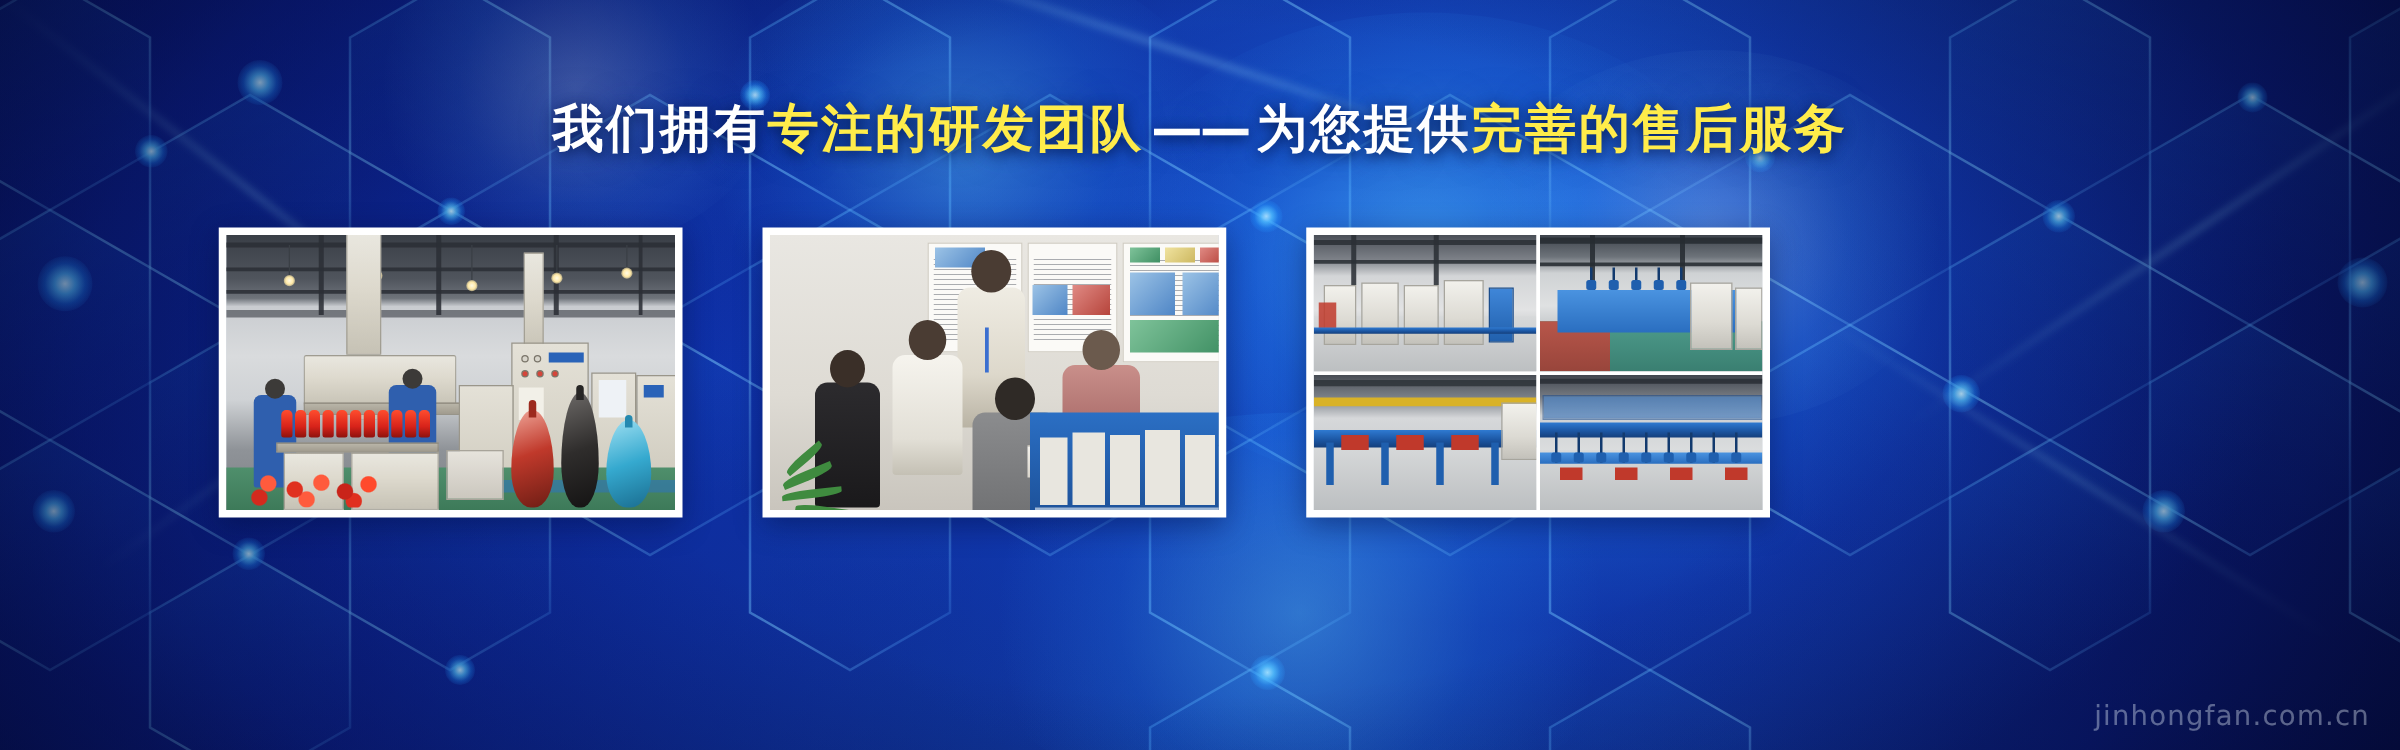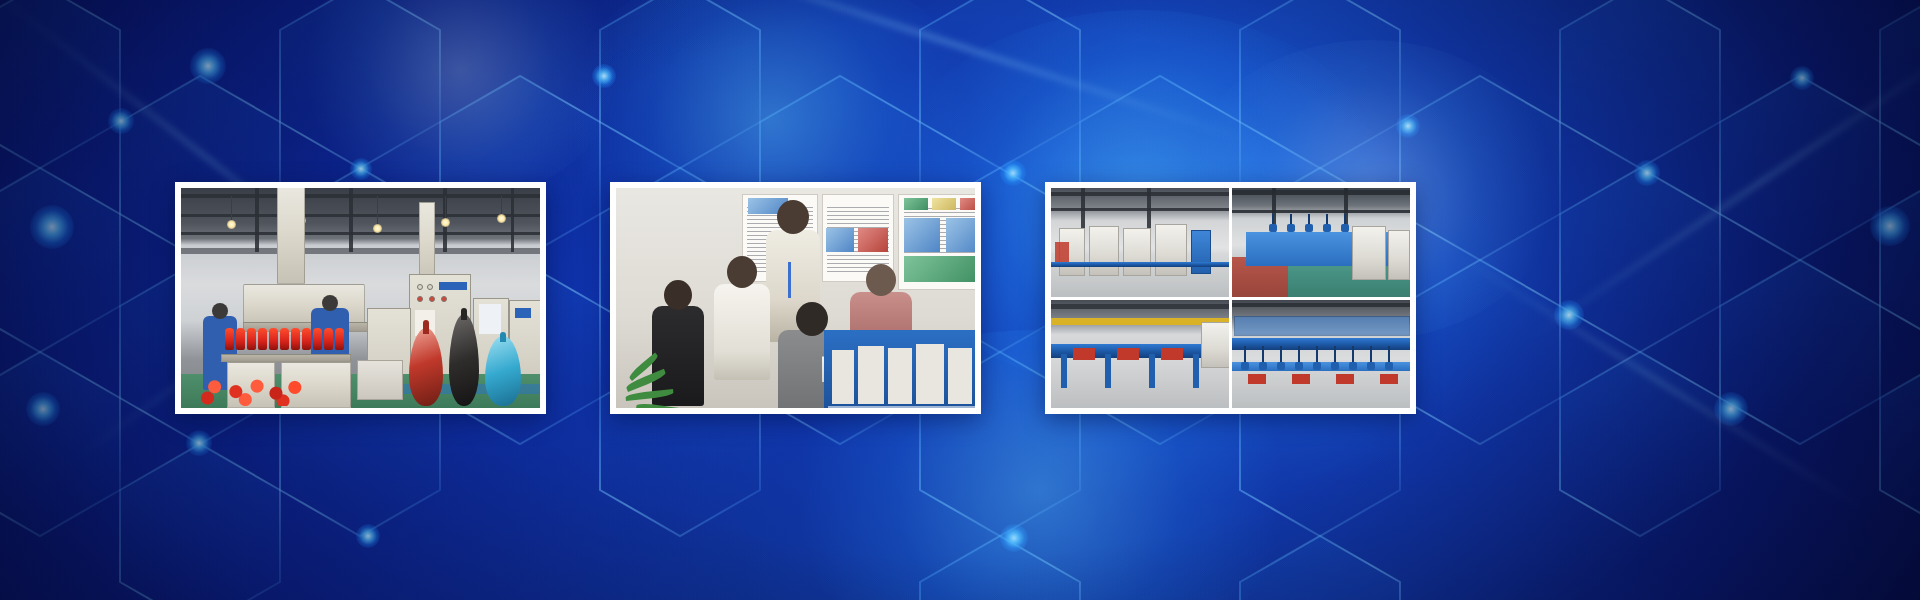--- a/index.html
+++ b/index.html
@@ -241,20 +241,23 @@
 
     <div class="streak" style="left:-60px; top:150px; width:520px; height:5px; transform:rotate(38deg);"></div>
     <div class="streak" style="left:40px;  top:330px; width:420px; height:4px; transform:rotate(-36deg);"></div>
     <div class="streak" style="left:1480px;top:180px; width:560px; height:5px; transform:rotate(-34deg);"></div>
     <div class="streak" style="left:1420px;top:380px; width:480px; height:4px; transform:rotate(32deg);"></div>
     <div class="streak" style="left:640px; top:40px;  width:620px; height:6px; transform:rotate(18deg);"></div>
   </div>
 
   <div class="vignette"></div>
 
+  <h1 class="headline">
+    <span class="w">我们拥有</span><span class="y">专注的研发团队</span><span class="dash">——</span><span class="w">为您提供</span><span class="y">完善的售后服务</span>
+  </h1>
 
   <div class="panels">
 
     <div class="panel p1">
       <div class="panel-inner">
         <div class="ph-factory">
 
           <div class="roof-beam" style="left:0; top:6px;  width:100%; height:4px;"></div>
           <div class="roof-beam" style="left:0; top:26px; width:100%; height:3px;"></div>
           <div class="roof-beam" style="left:0; top:44px; width:100%; height:3px;"></div>
@@ -508,14 +511,15 @@
             <div class="redbox" style="left:148px; top:74px; width:18px; height:10px;"></div>
             <div class="tank blue" style="left:2px; top:16px; width:176px; height:20px; opacity:.55;"></div>
           </div>
 
         </div>
       </div>
     </div>
 
   </div>
 
+  <div class="watermark">jinhongfan.com.cn</div>
 
 </div>
 
 </body></html>

